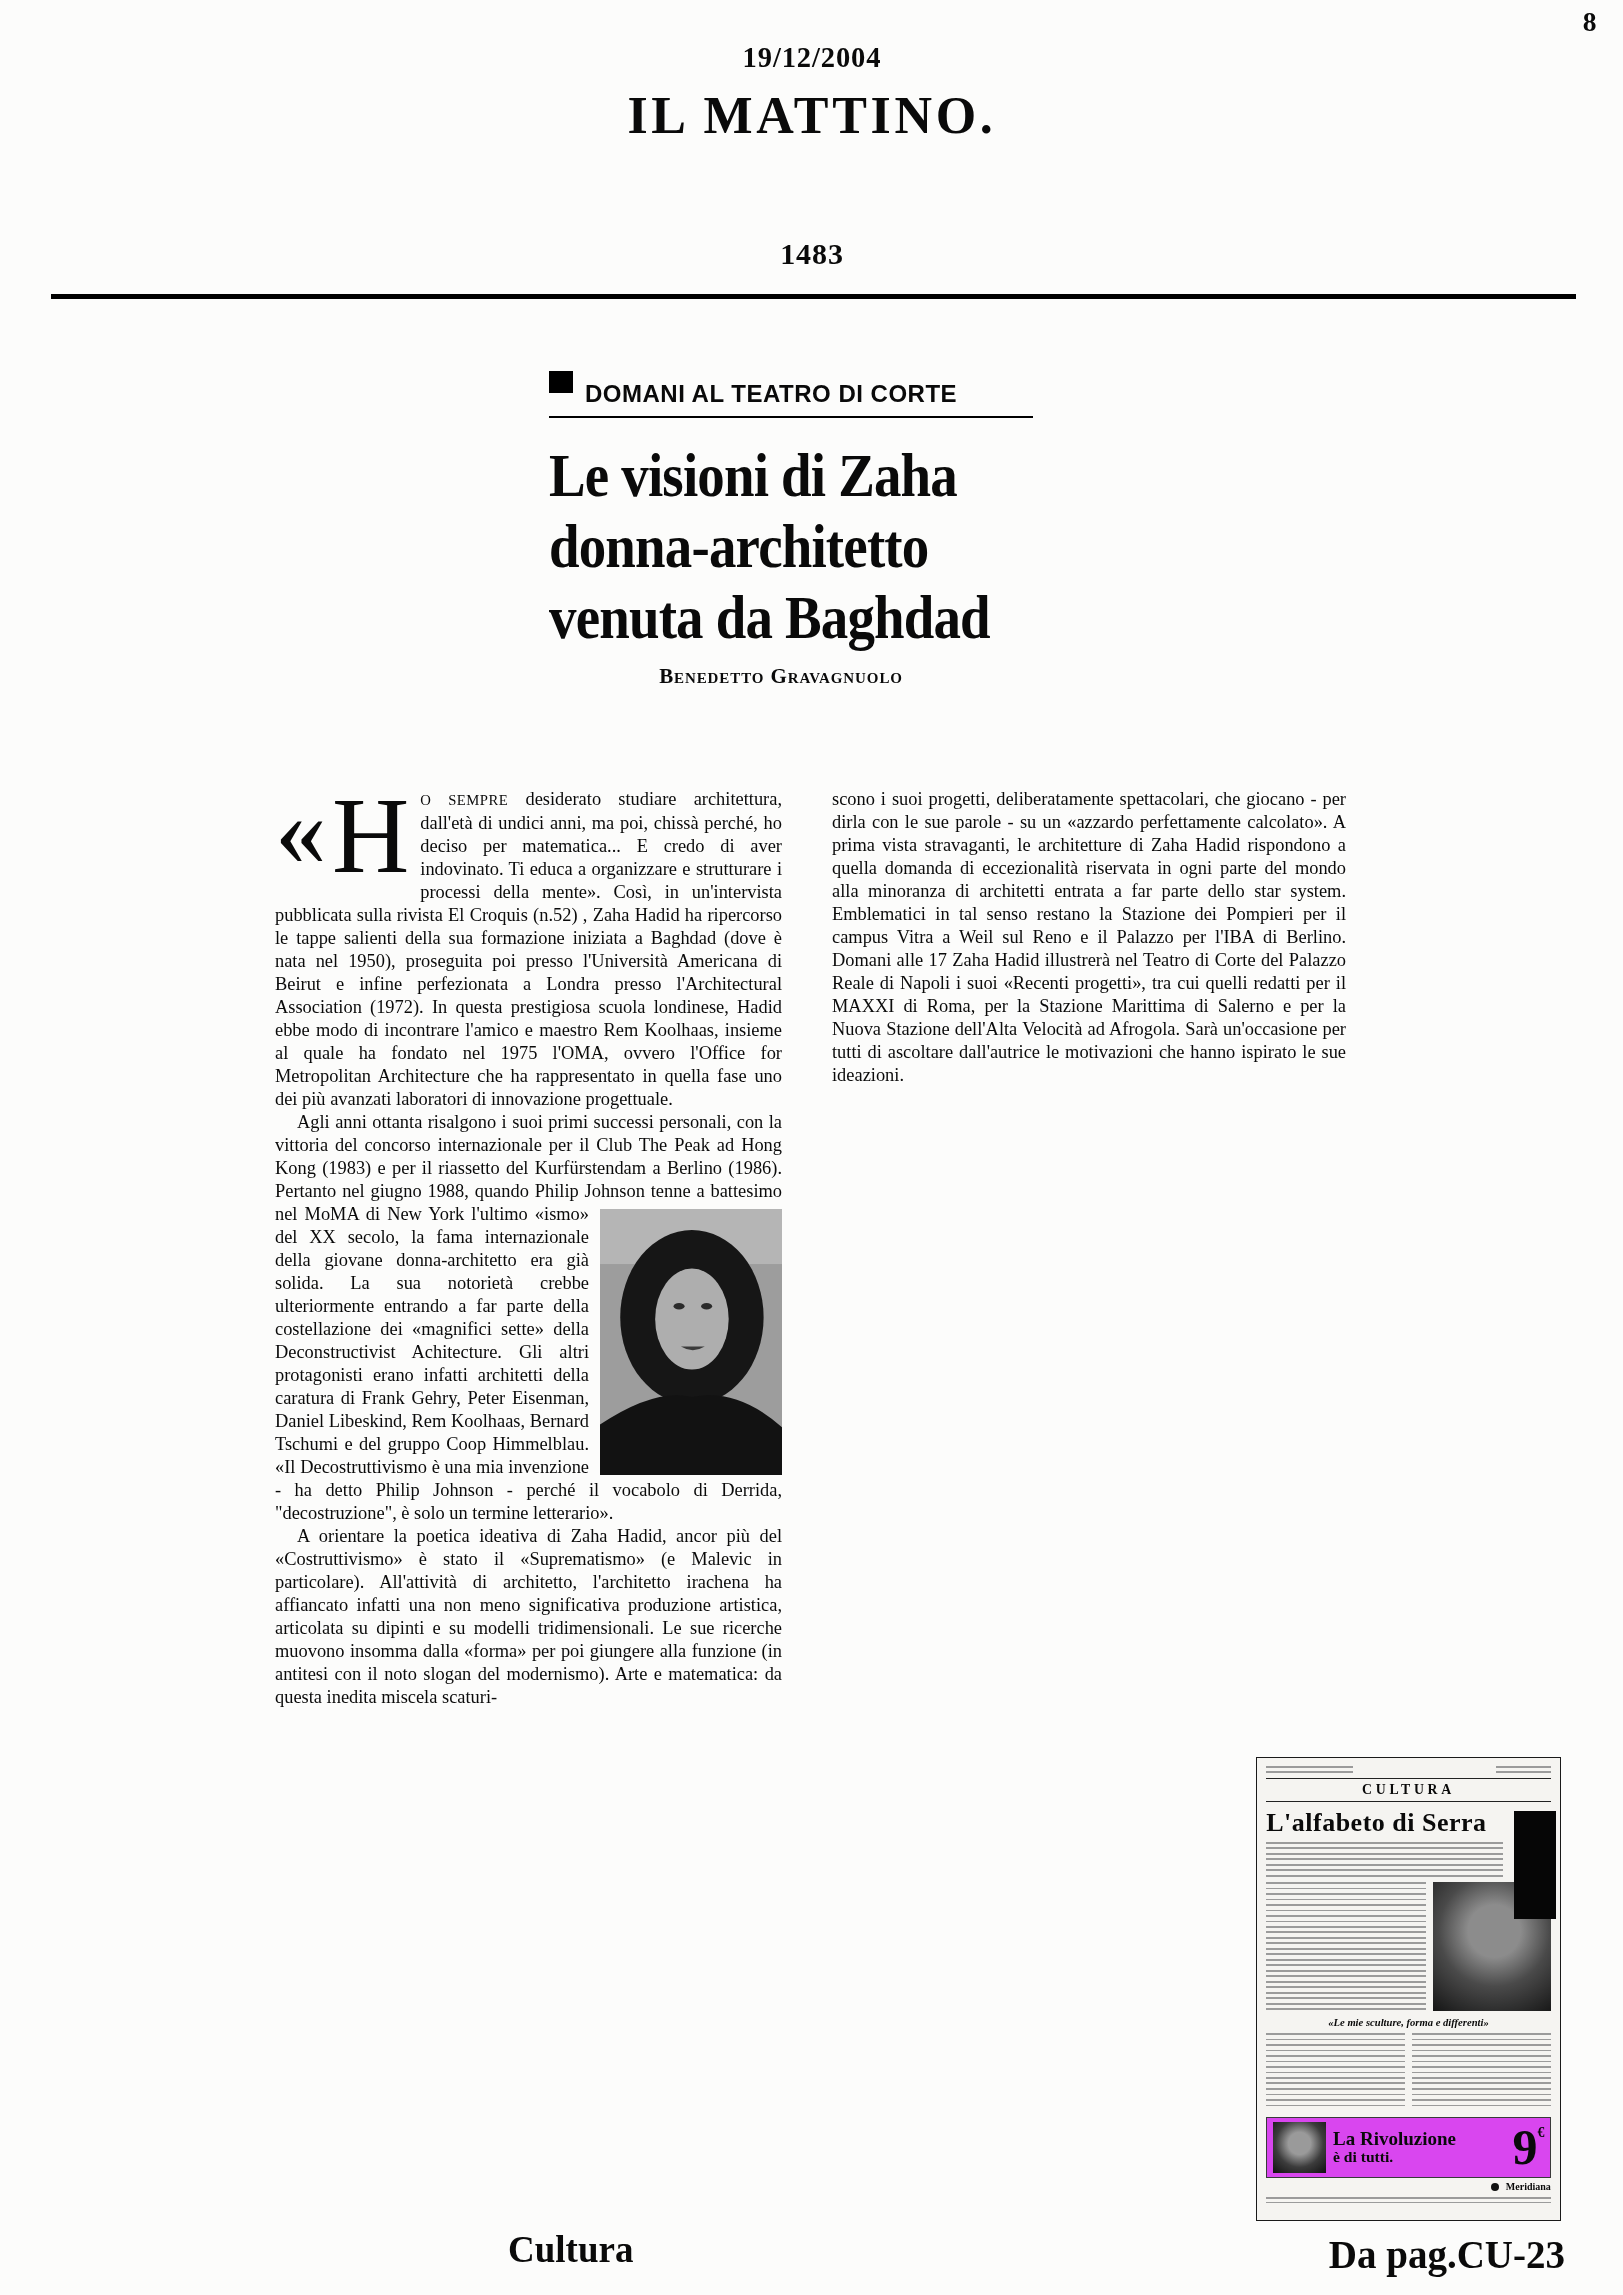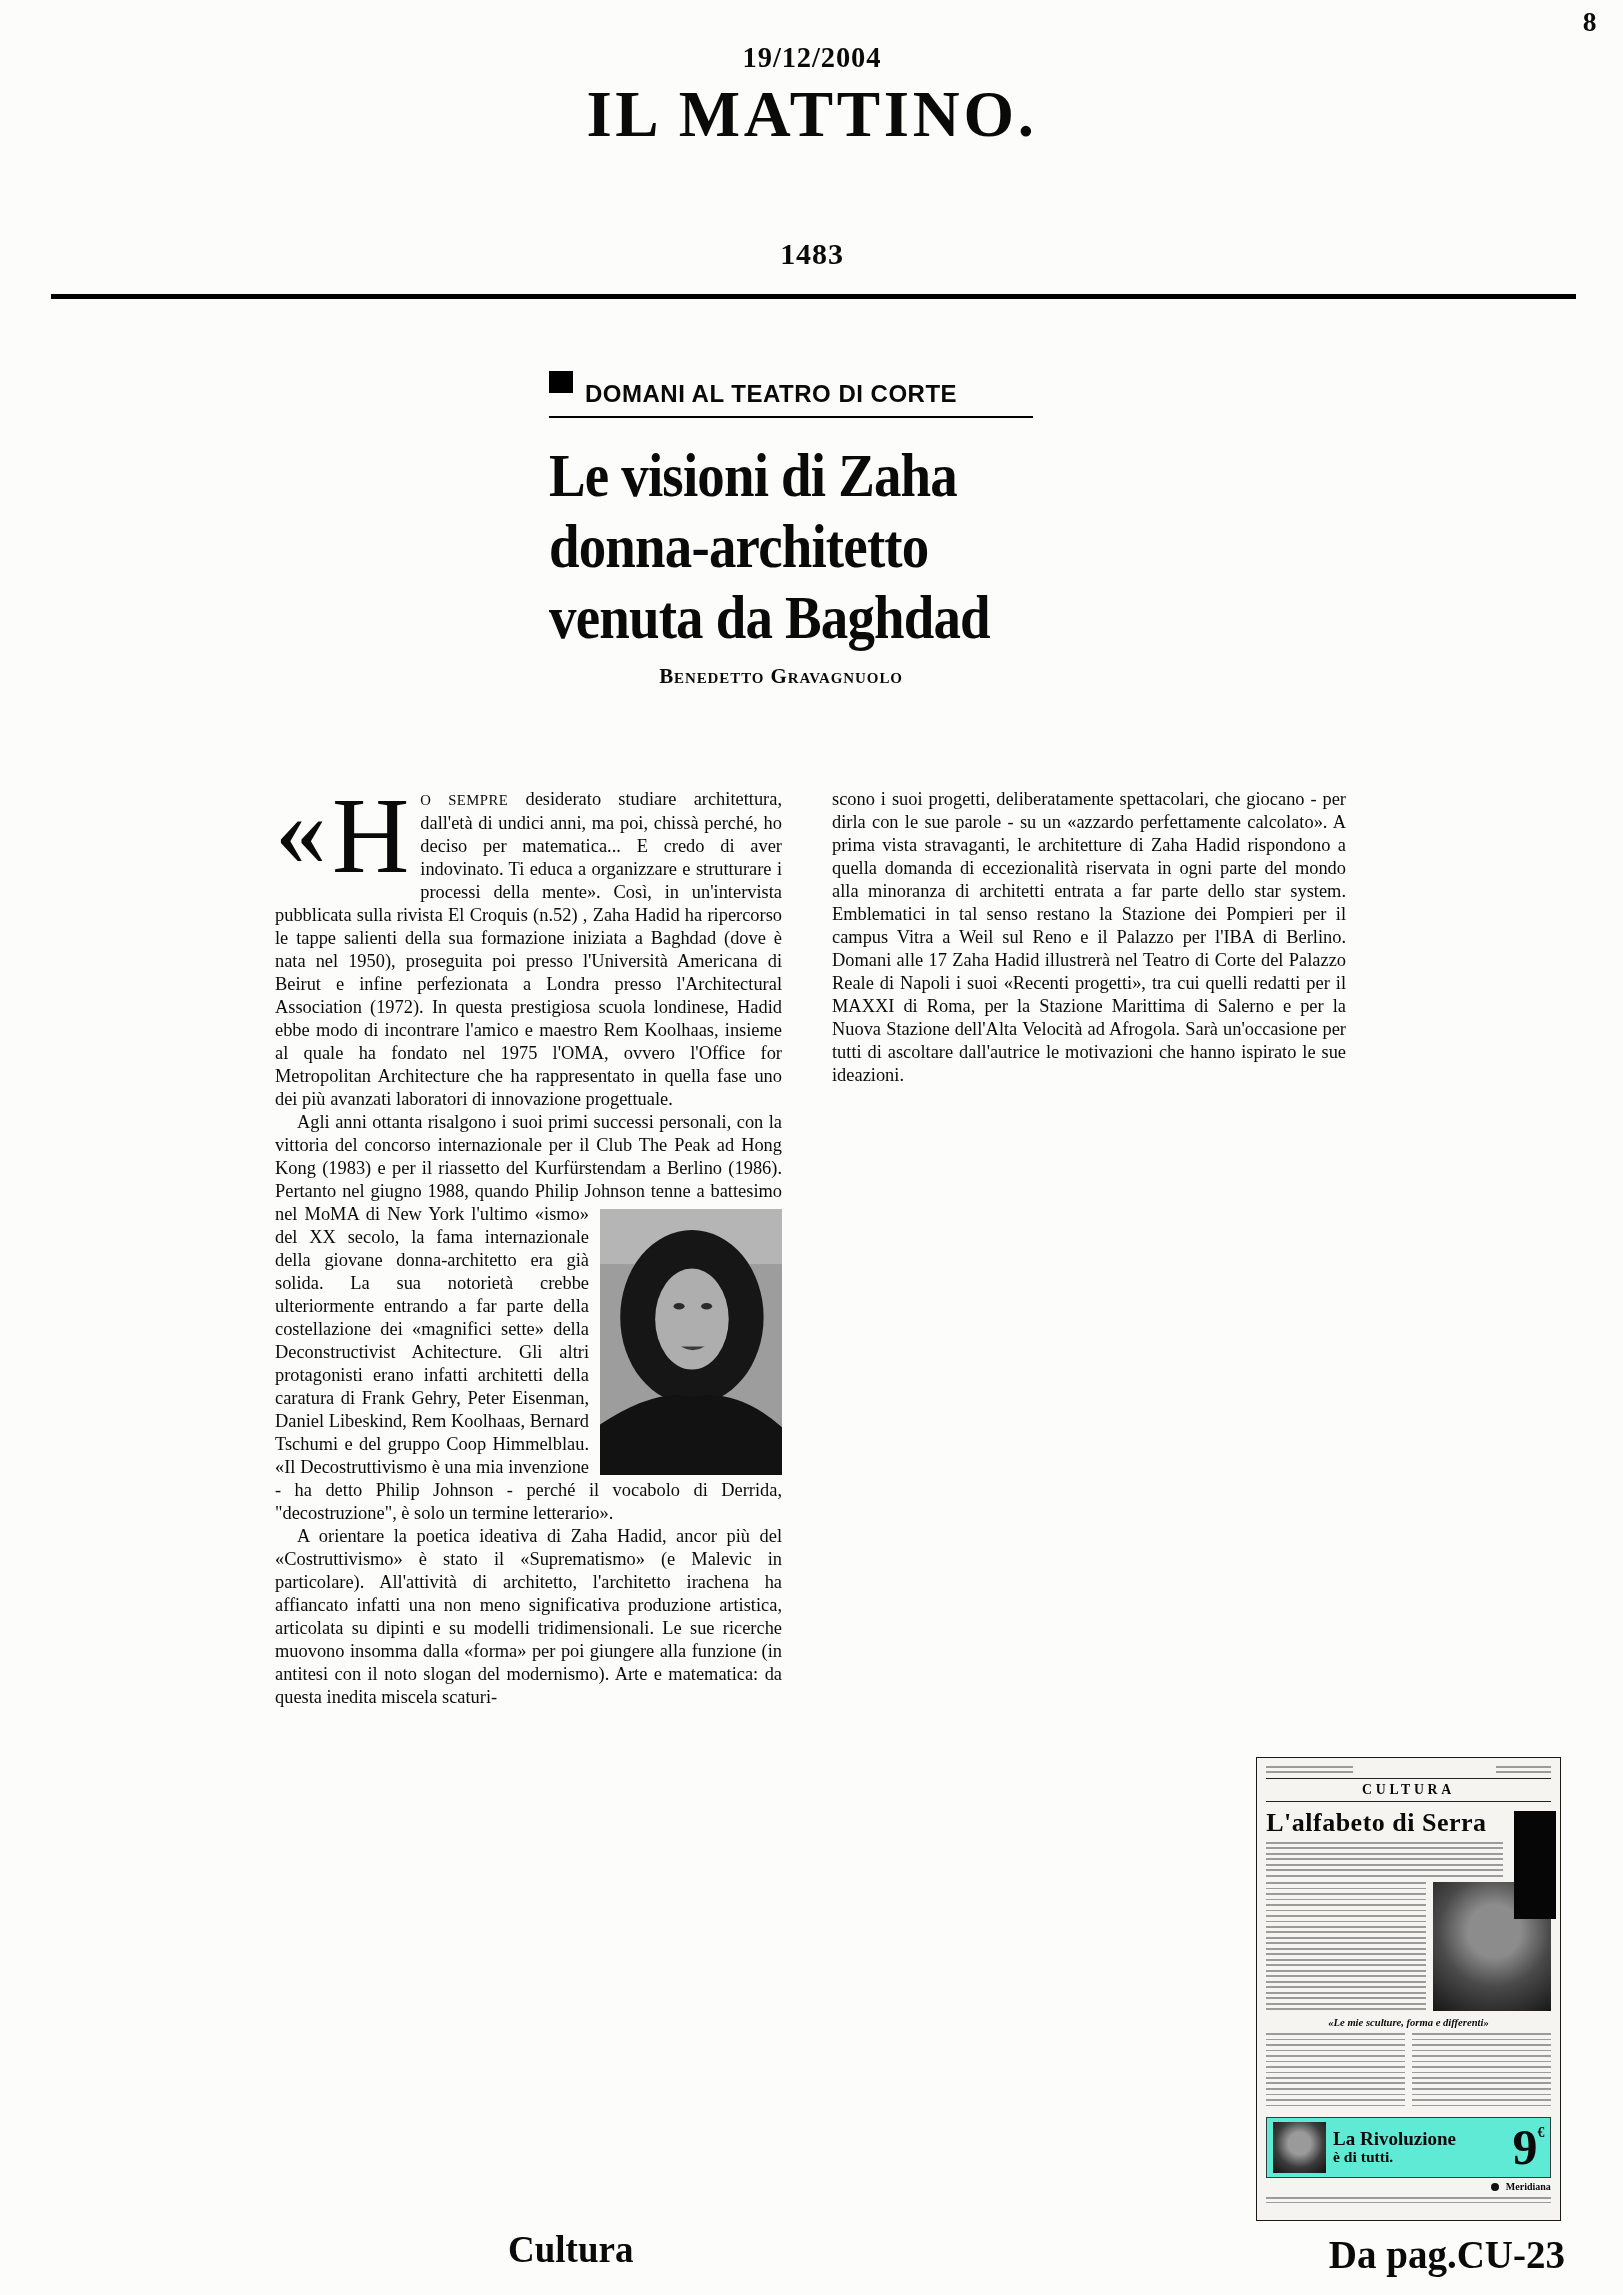--- a/index.html
+++ b/index.html
@@ -4,21 +4,21 @@
 <style>
   html,body{margin:0;padding:0;background:#e8e8e8;}
   .page{
     position:relative;width:1624px;height:2296px;margin:0 auto;
     background:#fcfcfb;color:#0a0a0a;overflow:hidden;
     font-family:"Liberation Serif", serif;
   }
   
   .pagenum{position:absolute;top:5.5px;right:27.5px;font-size:27.5px;font-weight:bold;}
   .date{position:absolute;top:42px;left:0;width:100%;text-align:center;font-size:28.5px;font-weight:bold;letter-spacing:0.9px;}
-  .masthead{position:absolute;top:77px;left:0;width:100%;text-align:center;font-size:65px;font-weight:bold;letter-spacing:3.7px;}
+  .masthead{position:absolute;top:86px;left:0;width:100%;text-align:center;font-size:52px;font-weight:bold;letter-spacing:3.7px;}
   .issue{position:absolute;top:237px;left:0;width:100%;text-align:center;font-size:30px;font-weight:bold;letter-spacing:0.9px;}
   .rule{position:absolute;top:294px;left:51px;right:48px;height:4.6px;background:#000;}
   
   .article-head{position:absolute;left:549px;top:356px;width:569px;}
   .kicker{display:flex;align-items:center;gap:12px;border-bottom:2.8px solid #000;padding-bottom:8.3px;width:484px;}
   .kicker-square{width:24px;height:22px;background:#000;flex:0 0 auto;}
   .kicker-text{font-family:"Liberation Sans", sans-serif;font-weight:bold;font-size:24px;letter-spacing:0.5px;white-space:nowrap;margin-top:24px;}
   .headline{margin:22px 0 0 0;font-weight:bold;}
   .hl-line{font-size:61px;line-height:71px;transform:scaleX(0.9);transform-origin:left center;white-space:nowrap;letter-spacing:-0.9px;}
   .byline{margin-top:11px;width:464px;text-align:center;font-variant:small-caps;font-weight:bold;font-size:21px;letter-spacing:0.9px;}
@@ -48,21 +48,21 @@
   .clip-blackblock{position:absolute;top:53px;right:3.7px;width:42px;height:108px;background:#060606;}
   .clip-headline{font-size:26px;font-weight:bold;margin:7.3px 48px 5.5px 0;letter-spacing:0.5px;line-height:1.05;}
   .clip-noise-a{height:35px;margin-right:48px;}
   .clip-bodyrow{display:flex;gap:7.3px;margin-top:5.5px;height:129px;}
   .clip-bodyrow .nl{flex:1;height:129px;}
   .clip-photo{width:118px;height:129px;flex:0 0 auto;
     background:radial-gradient(circle at 52% 38%, #8c8c8c 0 26%, #4a4a4a 55%, #151515 100%);}
   .clip-caption{margin-top:5.5px;font-size:10.6px;font-weight:bold;text-align:center;font-style:italic;}
   .clip-noise-b{display:flex;gap:7.3px;margin-top:5.5px;height:77px;}
   .clip-noise-b .nl{flex:1;height:77px;}
-  .clip-promo{display:flex;align-items:center;gap:7.3px;border:0.9px solid #3a3a3a;background:#5eead4;
+  .clip-promo{display:flex;align-items:center;gap:7.3px;border:0.9px solid #3a3a3a;background:#d946ef;
     margin-top:6.4px;padding:3.7px 5.5px;height:61px;box-sizing:border-box;}
   .promo-photo{width:53px;height:51px;flex:0 0 auto;
     background:radial-gradient(circle at 50% 42%, #9a9a9a 0 28%, #3c3c3c 60%, #101010 100%);}
   .promo-text{flex:1;line-height:1.05;}
   .promo-title{font-size:19px;font-weight:bold;}
   .promo-sub{font-size:15.6px;font-weight:bold;}
   .promo-price{display:flex;align-items:flex-start;line-height:1;}
   .promo-price .num{font-size:50px;font-weight:bold;}
   .promo-price .cur{font-size:13.8px;font-weight:bold;margin-top:3.7px;}
   .clip-brandrow{display:flex;justify-content:flex-end;align-items:center;gap:7px;margin-top:3.7px;}

